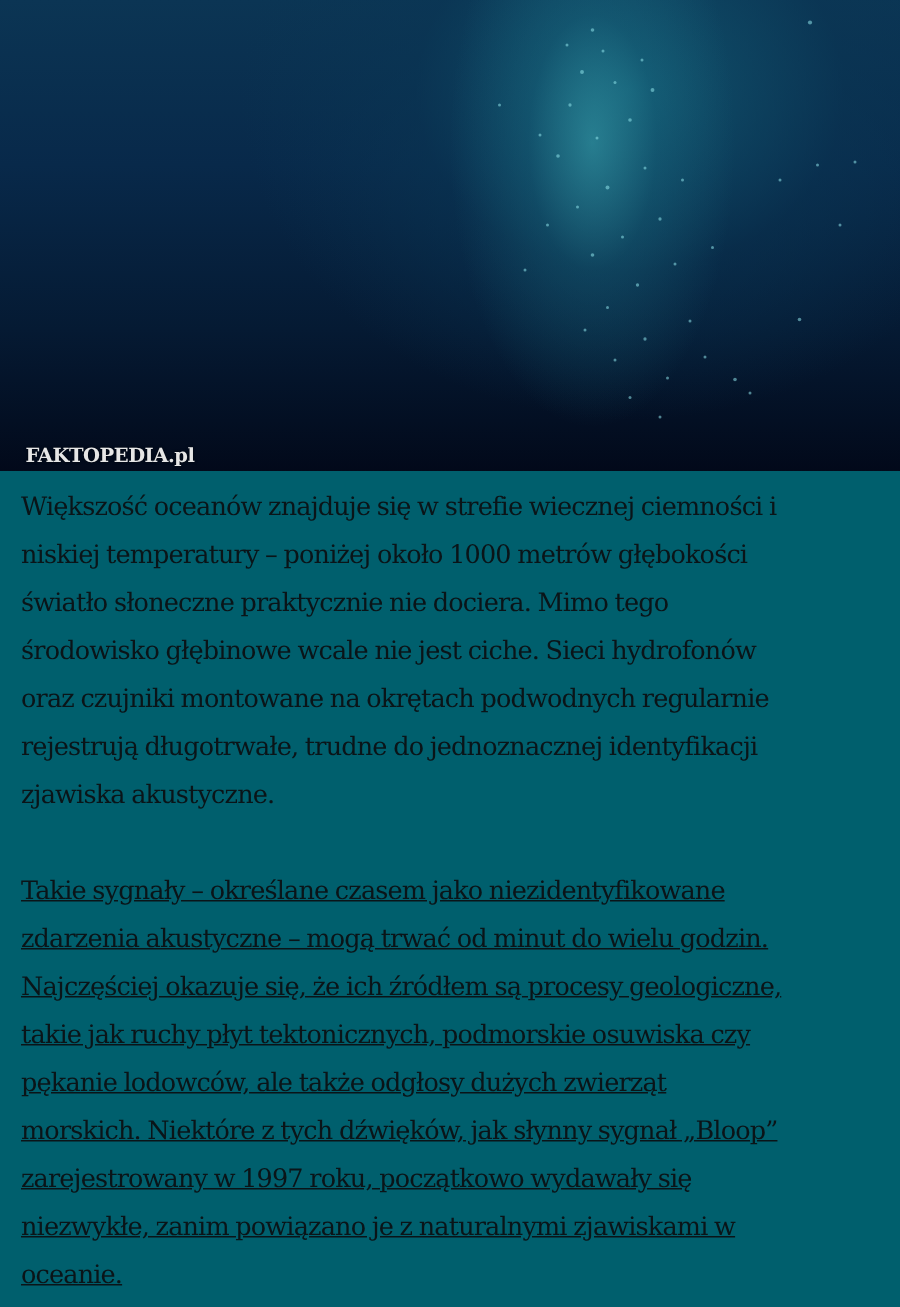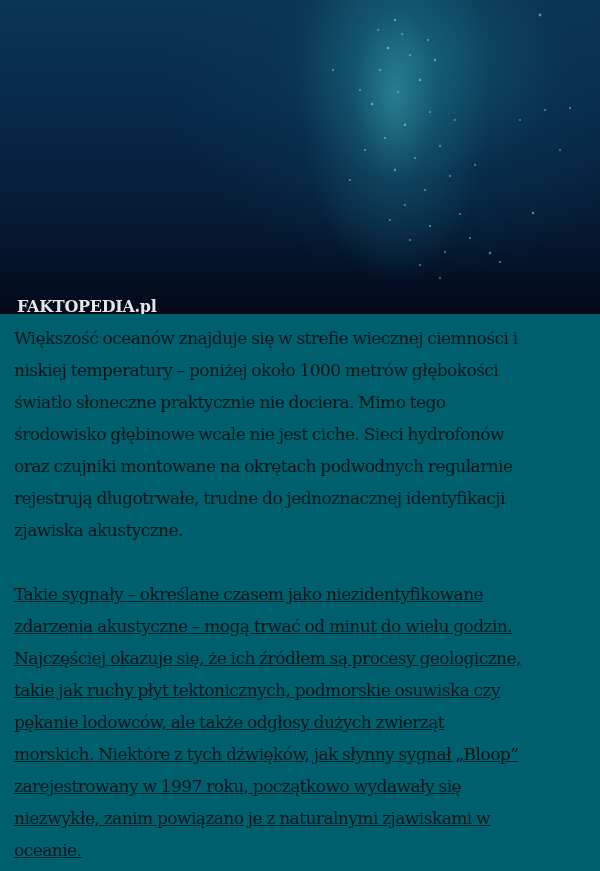--- a/index.html
+++ b/index.html
@@ -31,21 +31,21 @@
       position: absolute;
       left: 0;
       top: 0;
     }
     .watermark {
       position: absolute;
       left: 17px;
       top: 297px;
       font-family: "DejaVu Serif", serif;
       font-weight: bold;
-      font-size: 16px;
+      font-size: 13px;
       letter-spacing: -0.3px;
       color: #e6e6e6;
       text-shadow: 0 0 2px rgba(0,0,0,0.6);
     }
     .text-panel {
       position: absolute;
       left: 0;
       top: 314px;
       width: 600px;
       height: 557px;

